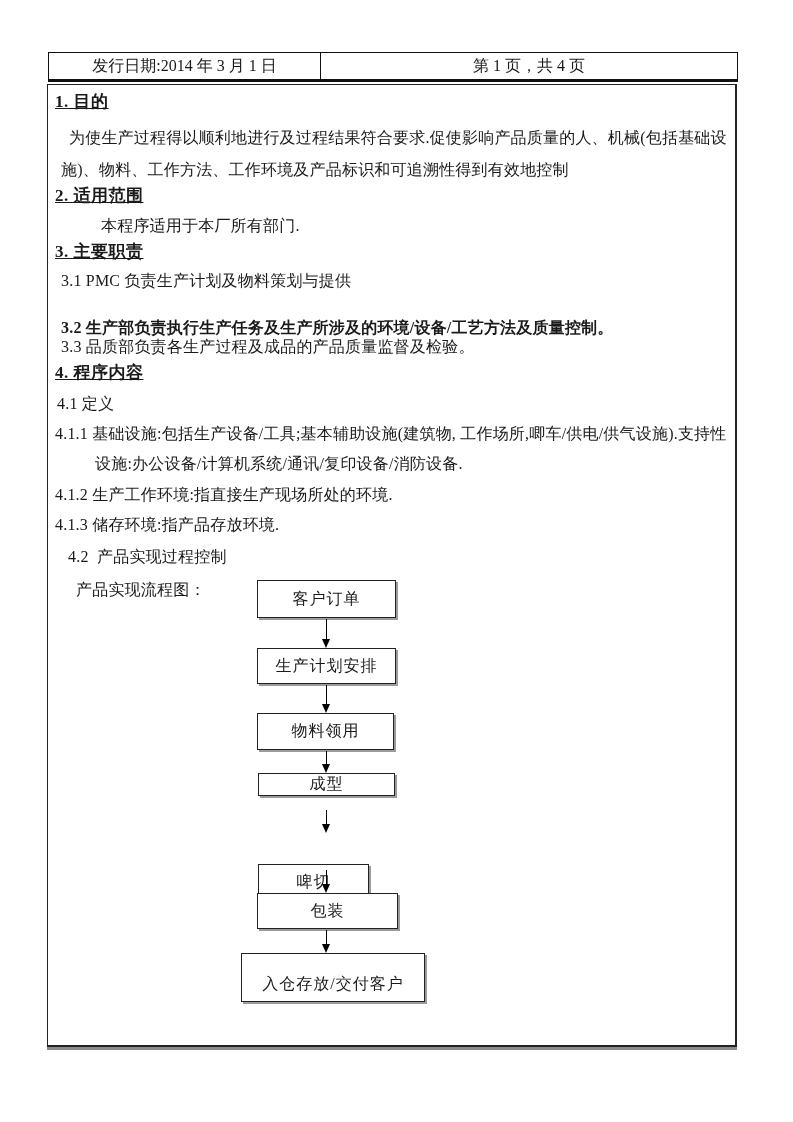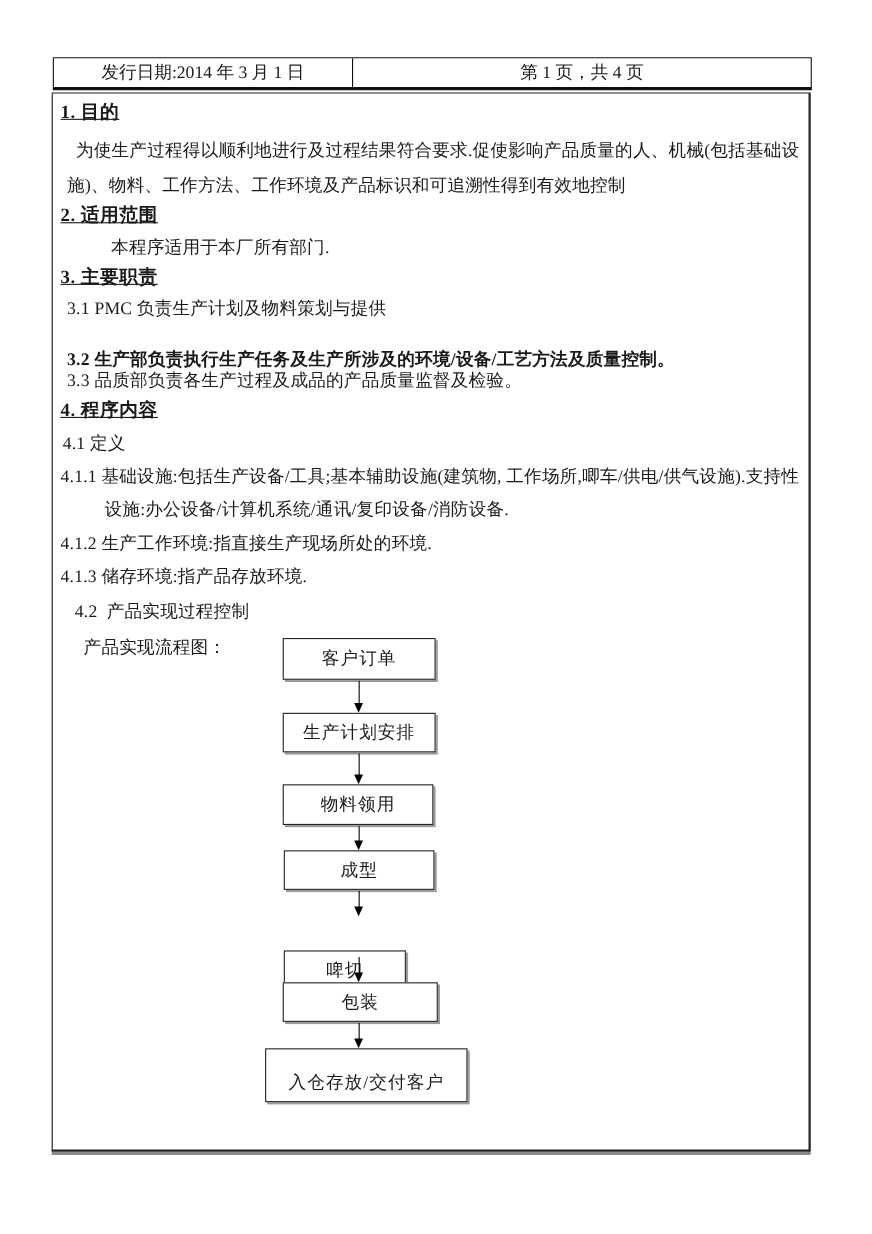--- a/index.html
+++ b/index.html
@@ -56,21 +56,21 @@
   
   .fbox{
     position:absolute;box-sizing:border-box;background:#fff;
     border:1px solid #222;box-shadow:2px 2px 0 #9b9b9b;
     display:flex;align-items:center;justify-content:center;
     font-size:16px;letter-spacing:1px;white-space:pre;
   }
   .fb1{left:257px;top:580px;width:139px;height:38px;}
   .fb2{left:257px;top:648px;width:139px;height:36px;}
   .fb3{left:257px;top:713px;width:137px;height:37px;}
-  .fb4{left:258px;top:773px;width:137px;height:36px;}
+  .fb4{left:258px;top:773px;width:137px;height:23px;}
   .fb5{left:258px;top:864px;width:111px;height:36px;}
   .fb6{left:257px;top:893px;width:141px;height:36px;}
   .fb7{left:241px;top:953px;width:184px;height:49px;align-items:flex-start;padding-top:20px;}
   .farrow{position:absolute;width:9px;}
   .farrow::before{
     content:'';position:absolute;left:4px;top:0;bottom:8px;width:1px;background:#000;
   }
   .farrow::after{
     content:'';position:absolute;bottom:0;left:0;width:0;height:0;
     border-left:4.5px solid transparent;border-right:4.5px solid transparent;

